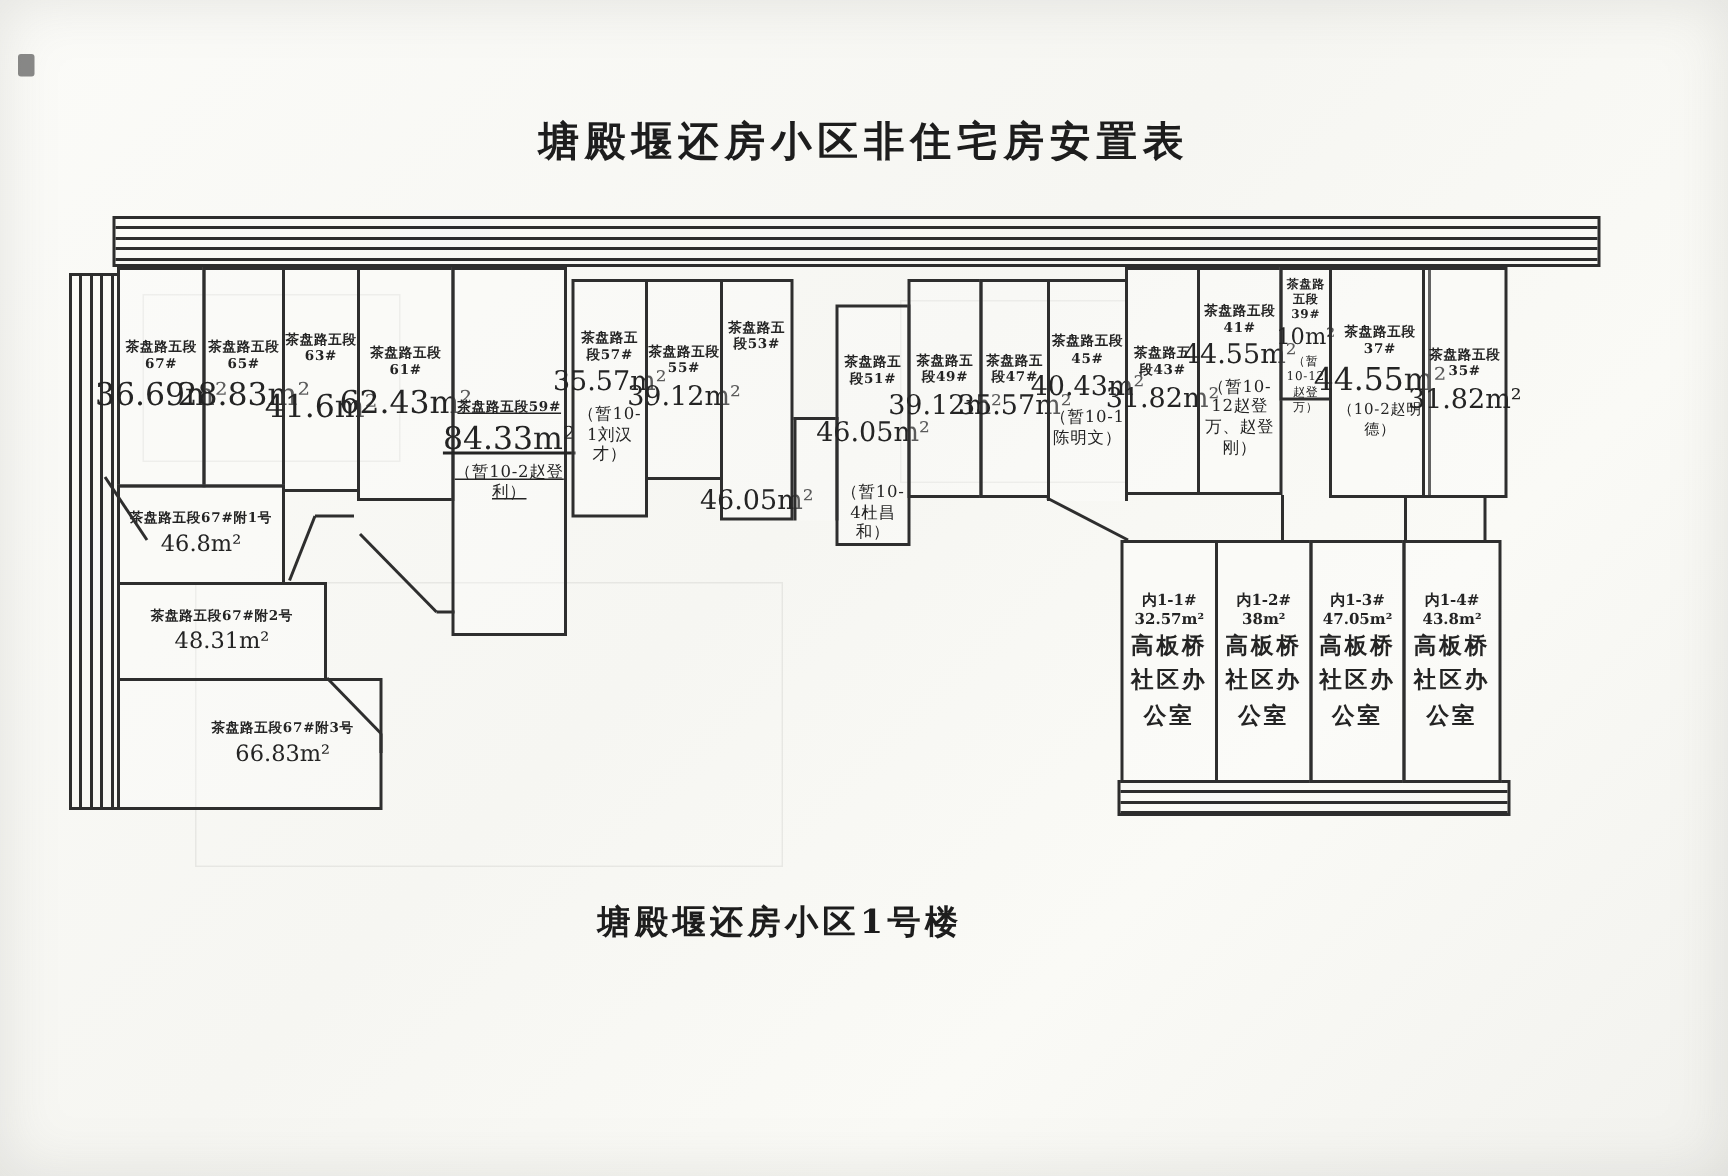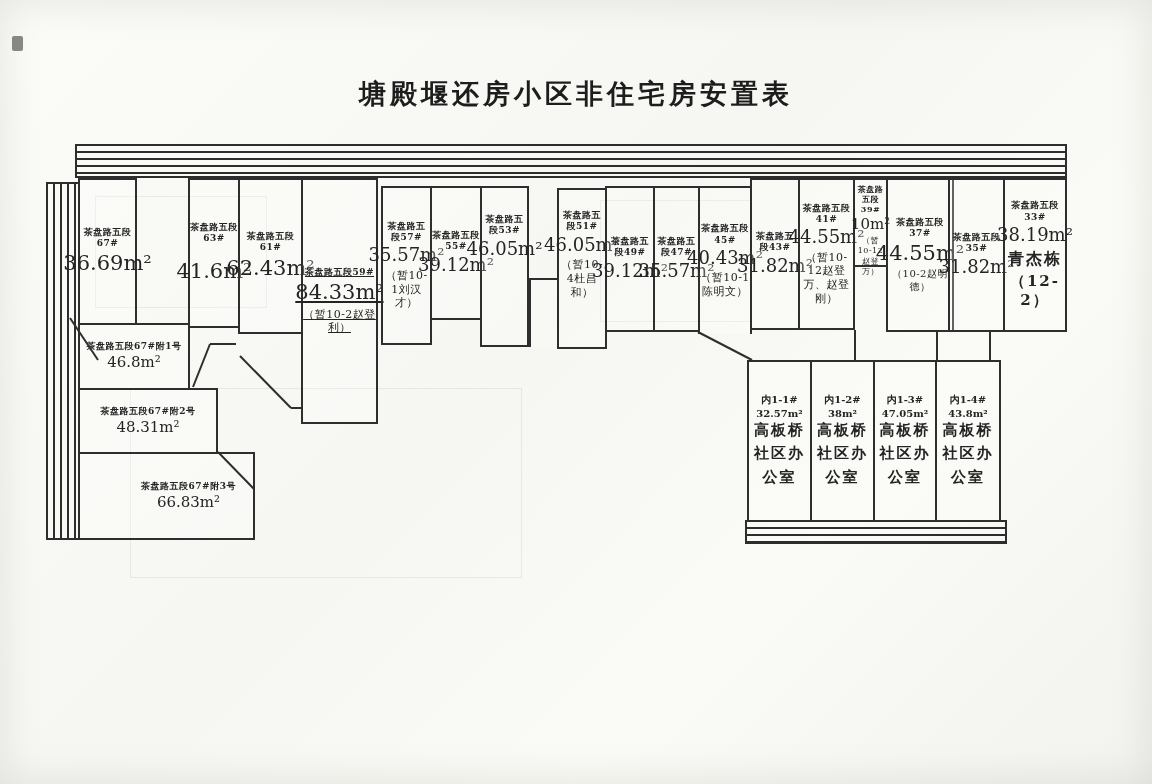--- a/index.html
+++ b/index.html
@@ -39,21 +39,21 @@
     display:flex;flex-direction:column;align-items:center;justify-content:center;
     text-align:center;line-height:1.25;background:rgba(255,255,255,.25);
   }
   .u-label{font-size:9px;font-weight:700;letter-spacing:.5px;}
   .u-area{font-size:18px;margin-top:1px;}
   .u-area.big{font-size:21px;}
   .u-area.small{font-size:15px;}
   .u-note{font-size:11px;margin-top:2px;letter-spacing:.5px;}
   .u-note.tiny{font-size:8px;line-height:1.3;}
   .u-big{font-size:16px;font-weight:700;letter-spacing:2px;margin-top:3px;}
-  .hi{justify-content:flex-start;}
+  .hi{justify-content:space-between;}
   .notch{position:absolute;box-sizing:border-box;border:2px solid #2e2e2e;border-bottom:none;background:rgba(255,255,255,.25);}
   
   .office{
     position:absolute;box-sizing:border-box;border:2px solid #2e2e2e;
     display:flex;flex-direction:column;align-items:center;justify-content:center;
     text-align:center;background:rgba(255,255,255,.25);
   }
   .o-id{font-size:10px;font-weight:700;}
   .o-area{font-size:10px;font-weight:700;margin-top:1px;}
   .o-name{font-size:15px;font-weight:700;letter-spacing:2px;line-height:1.55;margin-top:0;}
@@ -75,20 +75,24 @@
   <div class="band-h" style="left:745px;top:520px;width:262px;height:24px;"></div>
 
   <div class="ghost" style="left:130px;top:388px;width:390px;height:188px;"></div>
   <div class="ghost" style="left:95px;top:196px;width:170px;height:110px;"></div>
   <div class="ghost" style="left:600px;top:200px;width:150px;height:120px;"></div>
 
   <div class="unit" style="left:78px;top:178px;width:59px;height:147px;">
     <div class="u-label">茶盘路五段67#</div>
     <div class="u-area big">36.69m²</div>
   </div>
+  <div class="unit" style="left:135px;top:178px;width:55px;height:147px;">
+    <div class="u-label">茶盘路五段65#</div>
+    <div class="u-area big">28.83m²</div>
+  </div>
   <div class="unit" style="left:188px;top:178px;width:52px;height:150px;gap:12px;">
     <div class="u-label">茶盘路五段63#</div>
     <div class="u-area big">41.6m²</div>
   </div>
   <div class="unit" style="left:238px;top:178px;width:65px;height:156px;">
     <div class="u-label">茶盘路五段61#</div>
     <div class="u-area big">62.43m²</div>
   </div>
   <div class="unit" style="left:301px;top:178px;width:77px;height:246px;text-decoration:underline;">
     <div class="u-label">茶盘路五段59#</div>
@@ -103,21 +107,21 @@
   <div class="unit" style="left:430px;top:186px;width:52px;height:134px;">
     <div class="u-label">茶盘路五段55#</div>
     <div class="u-area">39.12m²</div>
   </div>
   <div class="unit hi" style="left:480px;top:186px;width:49px;height:161px;padding-top:26px;">
     <div class="u-label">茶盘路五段53#</div>
     <div class="u-area">46.05m²</div>
   </div>
 
   <div class="notch" style="left:529px;top:278px;width:30px;height:69px;"></div>
-  <div class="unit hi" style="left:557px;top:188px;width:50px;height:161px;padding-top:20px;">
+  <div class="unit hi" style="left:557px;top:203px;width:50px;height:161px;padding-top:32px;">
     <div class="u-label">茶盘路五段51#</div>
     <div class="u-area">46.05m²</div>
     <div class="u-note">（暂10-4杜昌和）</div>
   </div>
   <div class="unit" style="left:605px;top:186px;width:50px;height:146px;">
     <div class="u-label">茶盘路五段49#</div>
     <div class="u-area">39.12m²</div>
   </div>
   <div class="unit" style="left:653px;top:186px;width:47px;height:146px;">
     <div class="u-label">茶盘路五段47#</div>
@@ -143,26 +147,20 @@
     <div class="u-note tiny">（暂10-12赵登万）</div>
   </div>
   <div class="unit" style="left:886px;top:178px;width:68px;height:154px;">
     <div class="u-label">茶盘路五段37#</div>
     <div class="u-area big">44.55m²</div>
     <div class="u-note" style="font-size:10px;">（10-2赵明德）</div>
   </div>
   <div class="unit" style="left:948px;top:178px;width:57px;height:154px;">
     <div class="u-label">茶盘路五段35#</div>
     <div class="u-area">31.82m²</div>
-  </div>
-  <div class="unit" style="left:1003px;top:178px;width:64px;height:154px;">
-    <div class="u-label">茶盘路五段33#</div>
-    <div class="u-area">38.19m²</div>
-    <div class="u-big">青杰栋</div>
-    <div class="u-big" style="font-size:15px;">（12-2）</div>
   </div>
 
   <div class="unit" style="left:78px;top:323px;width:112px;height:67px;">
     <div class="u-label">茶盘路五段67#附1号</div>
     <div class="u-area small">46.8m²</div>
   </div>
   <div class="unit" style="left:78px;top:388px;width:140px;height:66px;">
     <div class="u-label">茶盘路五段67#附2号</div>
     <div class="u-area small">48.31m²</div>
   </div>
@@ -201,14 +199,15 @@
       <line x1="291" y1="408" x2="303" y2="408"></line>
       <line x1="218" y1="452" x2="254" y2="489"></line>
       <line x1="254" y1="489" x2="254" y2="502"></line>
       <line x1="698" y1="332" x2="752" y2="360"></line>
       <line x1="855" y1="330" x2="855" y2="360"></line>
       <line x1="937" y1="332" x2="937" y2="360"></line>
       <line x1="990" y1="332" x2="990" y2="360"></line>
     </g>
   </svg>
 
+  <div class="caption">塘殿堰还房小区1号楼</div>
 
 </div>
 
 </body></html>

